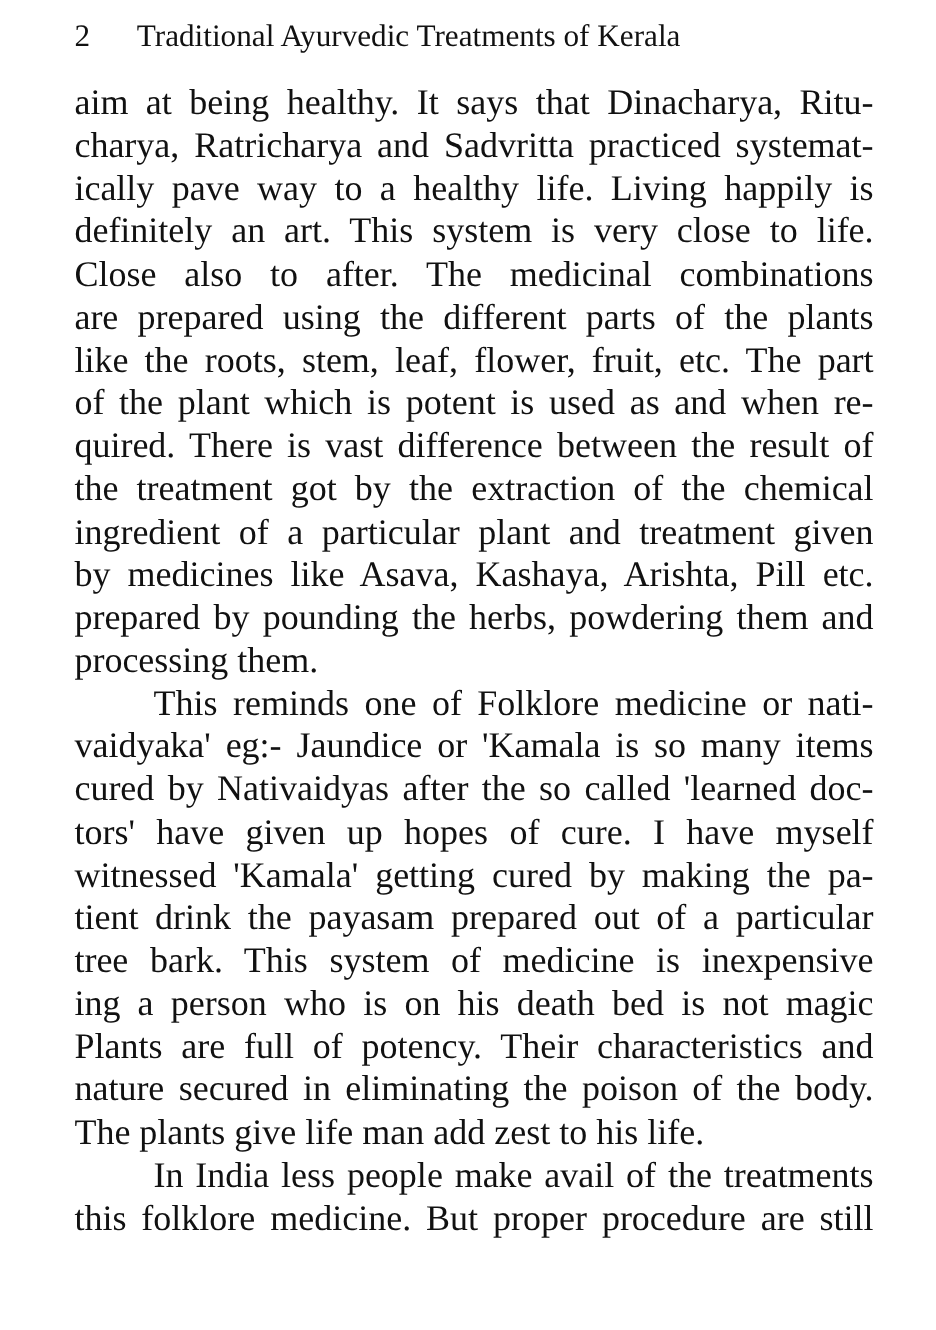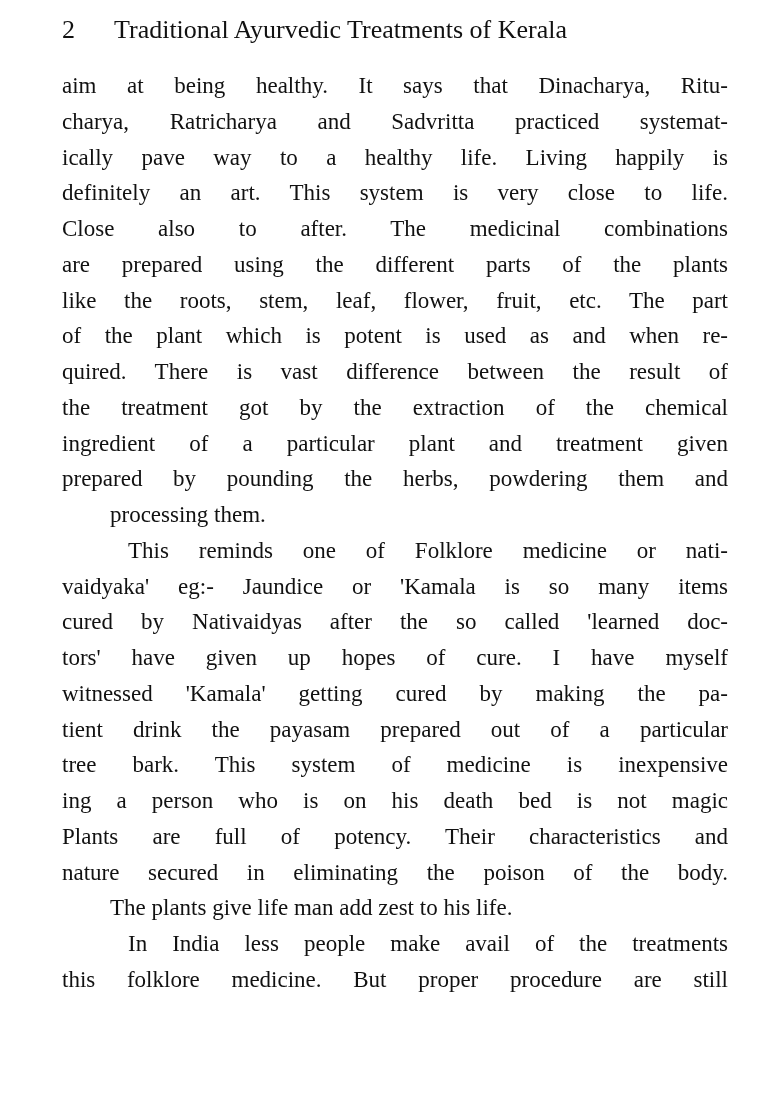--- a/index.html
+++ b/index.html
@@ -9,24 +9,24 @@
     font-family: "Liberation Serif", "DejaVu Serif", serif;
   }
   .page { position: relative; width: 780px; height: 1108px; }
   .header {
     position: absolute; left: 62px; top: 14px; width: 680px;
     font-size: 26px; line-height: 32px; white-space: nowrap;
   }
   .header .num { display: inline-block; width: 52px; }
   .body-text { position: absolute; left: 62px; top: 68px; width: 666px; }
   .line {
-    height: 35.75px; line-height: 35.75px; font-size: 23px;
+    height: 35.75px; line-height: 35.75px; font-size: 30px;
     white-space: nowrap; text-align: justify; text-align-last: justify;
   }
-  .line.last { text-align-last: left; margin-left: 48px; }
+  .line.last { text-align-last: left; }
   .line.indent { padding-left: 66px; }
 </style>
 </head>
 <body>
 
 <div class="page">
 
   <div class="header">
     <span class="num">2</span><span>Traditional Ayurvedic Treatments of Kerala</span>
   </div>
@@ -38,20 +38,21 @@
       <div class="line">charya, Ratricharya and Sadvritta practiced systemat-</div>
       <div class="line">ically pave way to a healthy life.  Living happily is</div>
       <div class="line">definitely an art.  This system is very close to life.</div>
       <div class="line">Close also to after.  The medicinal combinations</div>
       <div class="line">are prepared using the different parts of the plants</div>
       <div class="line">like the roots, stem, leaf, flower, fruit, etc.  The part</div>
       <div class="line">of the plant which is potent is used as and when re-</div>
       <div class="line">quired.  There is vast difference between the result of</div>
       <div class="line">the treatment got by the extraction of the chemical</div>
       <div class="line">ingredient of a particular plant and treatment given</div>
+      <div class="line">by medicines like Asava, Kashaya, Arishta, Pill etc.</div>
       <div class="line">prepared by pounding the herbs, powdering them and</div>
       <div class="line last">processing them.</div>
     </div>
 
     <div>
       <div class="line indent">This reminds one of Folklore medicine or nati-</div>
       <div class="line">vaidyaka' eg:- Jaundice or 'Kamala is so many items</div>
       <div class="line">cured by Nativaidyas after the so called 'learned doc-</div>
       <div class="line">tors' have given up hopes of cure.  I have myself</div>
       <div class="line">witnessed 'Kamala' getting cured by making the pa-</div>

